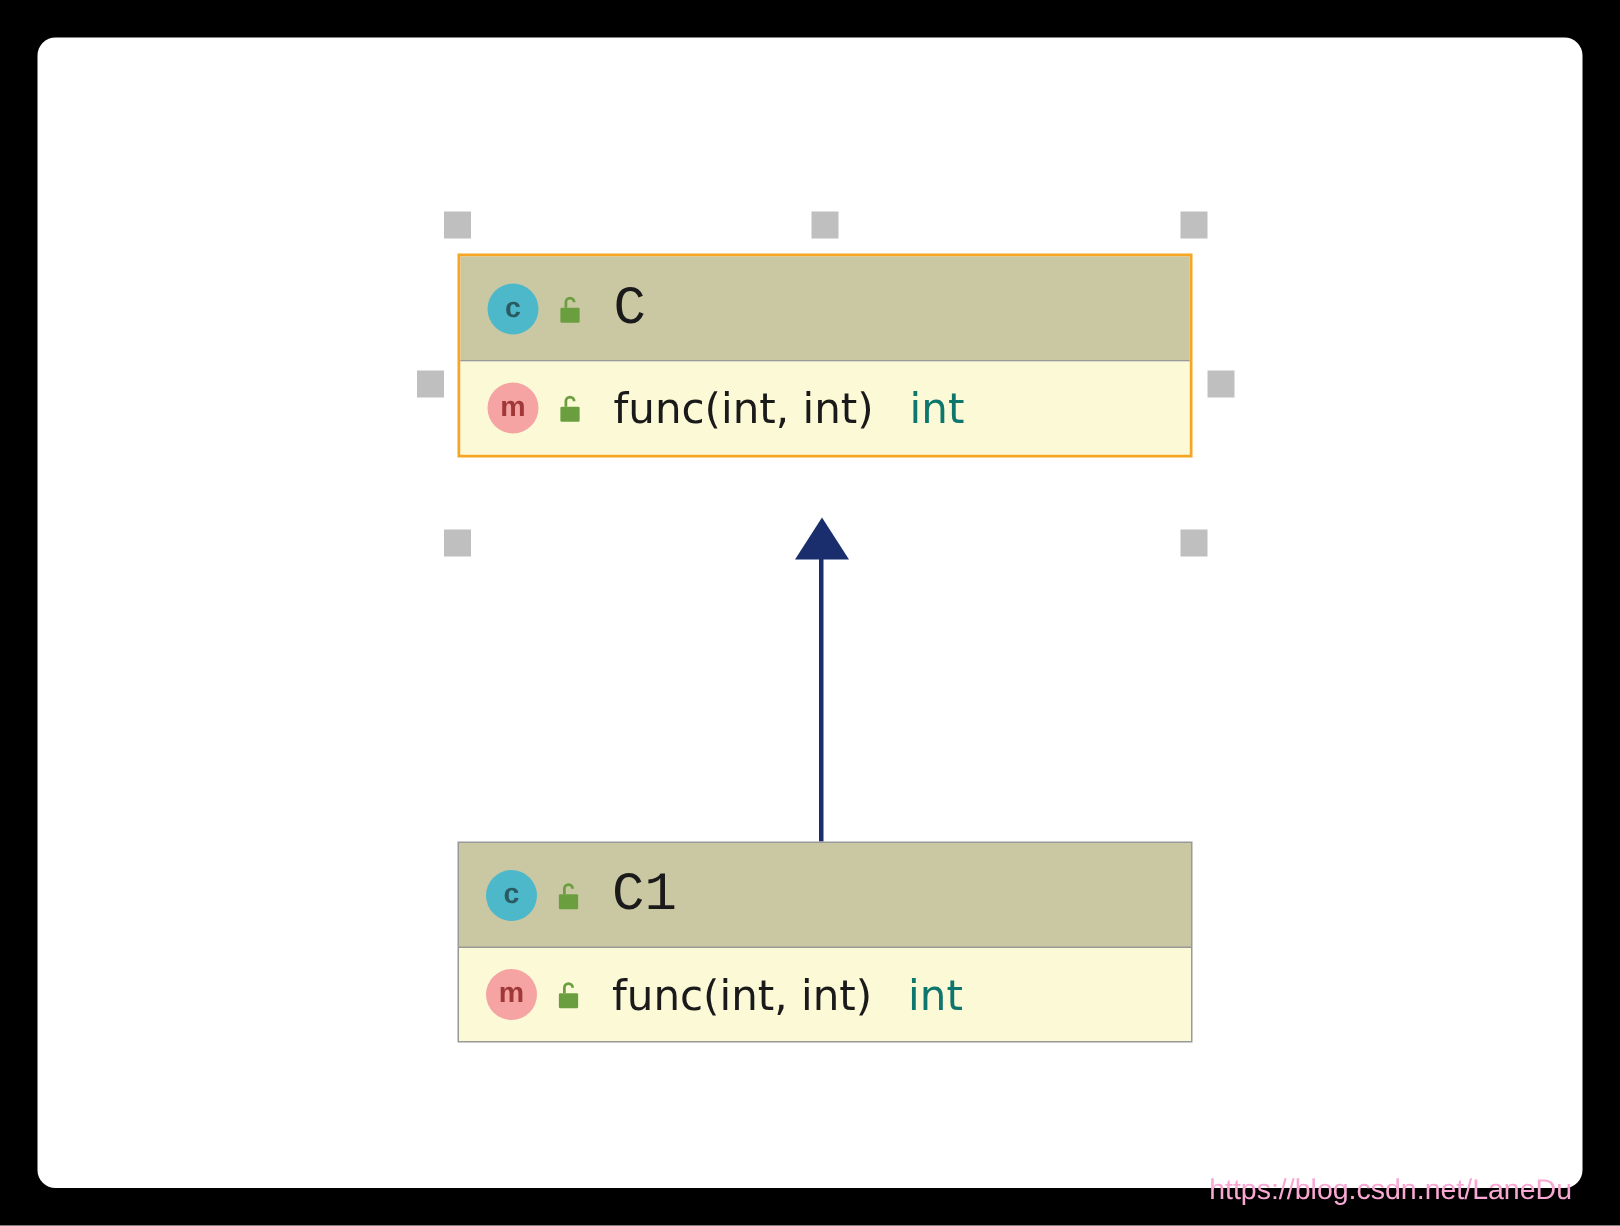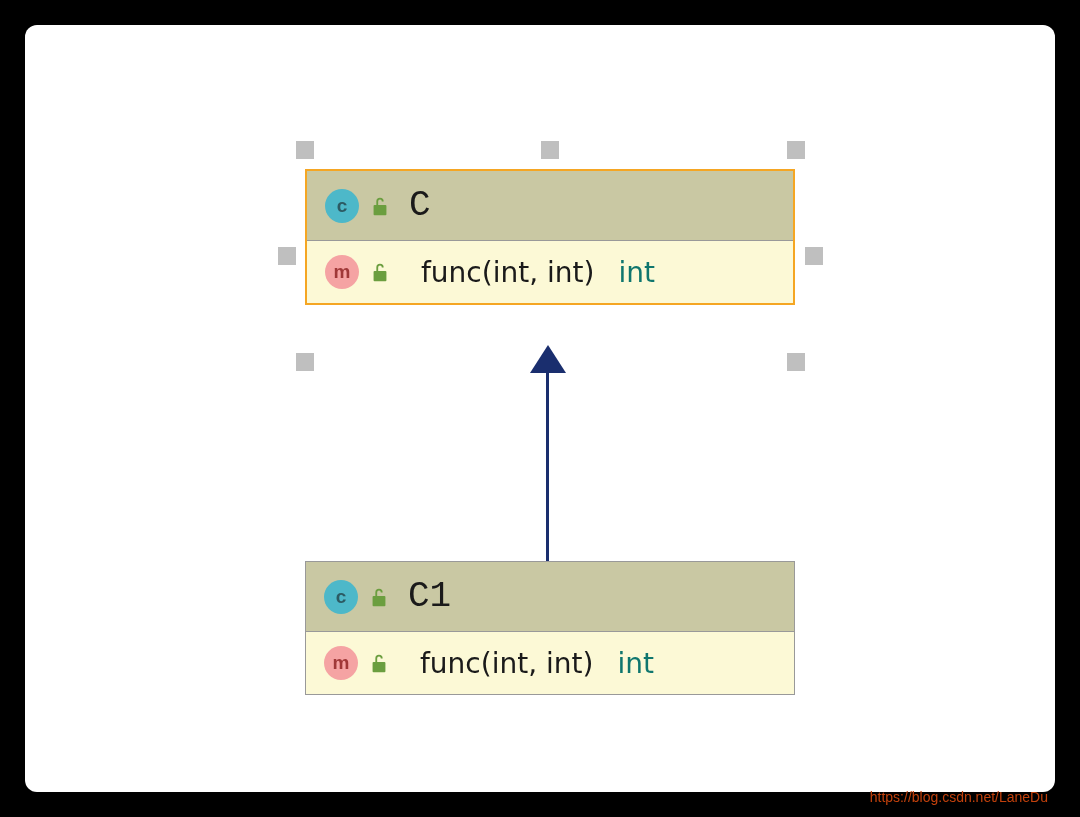--- a/index.html
+++ b/index.html
@@ -20,22 +20,22 @@
       top: 25px;
       width: 1030px;
       height: 767px;
       background: #fff;
       border-radius: 12px;
     }
     .watermark {
       position: absolute;
       right: 32px;
       bottom: 12px;
-      color: #c2410c;
-      font-size: 14px;
+      color: #f9a8d4;
+      font-size: 19px;
       font-family: Arial, sans-serif;
     }
     .class-box {
       position: absolute;
       border: 1px solid #999;
     }
     .class-box.selected {
       border: 2px solid #f5a623;
     }
     .class-header {
@@ -80,21 +80,21 @@
     }
     .class-name {
       font-size: 36px;
       font-family: "Courier New", monospace;
       color: #1a1a1a;
       margin-left: 8px;
     }
     .method-sig {
       font-size: 28px;
       color: #1a1a1a;
-      margin-left: 20px;
+      margin-left: 8px;
     }
     .method-ret {
       font-size: 28px;
       color: #0f766e;
       margin-left: 14px;
     }
     .handle {
       position: absolute;
       width: 18px;
       height: 18px;

